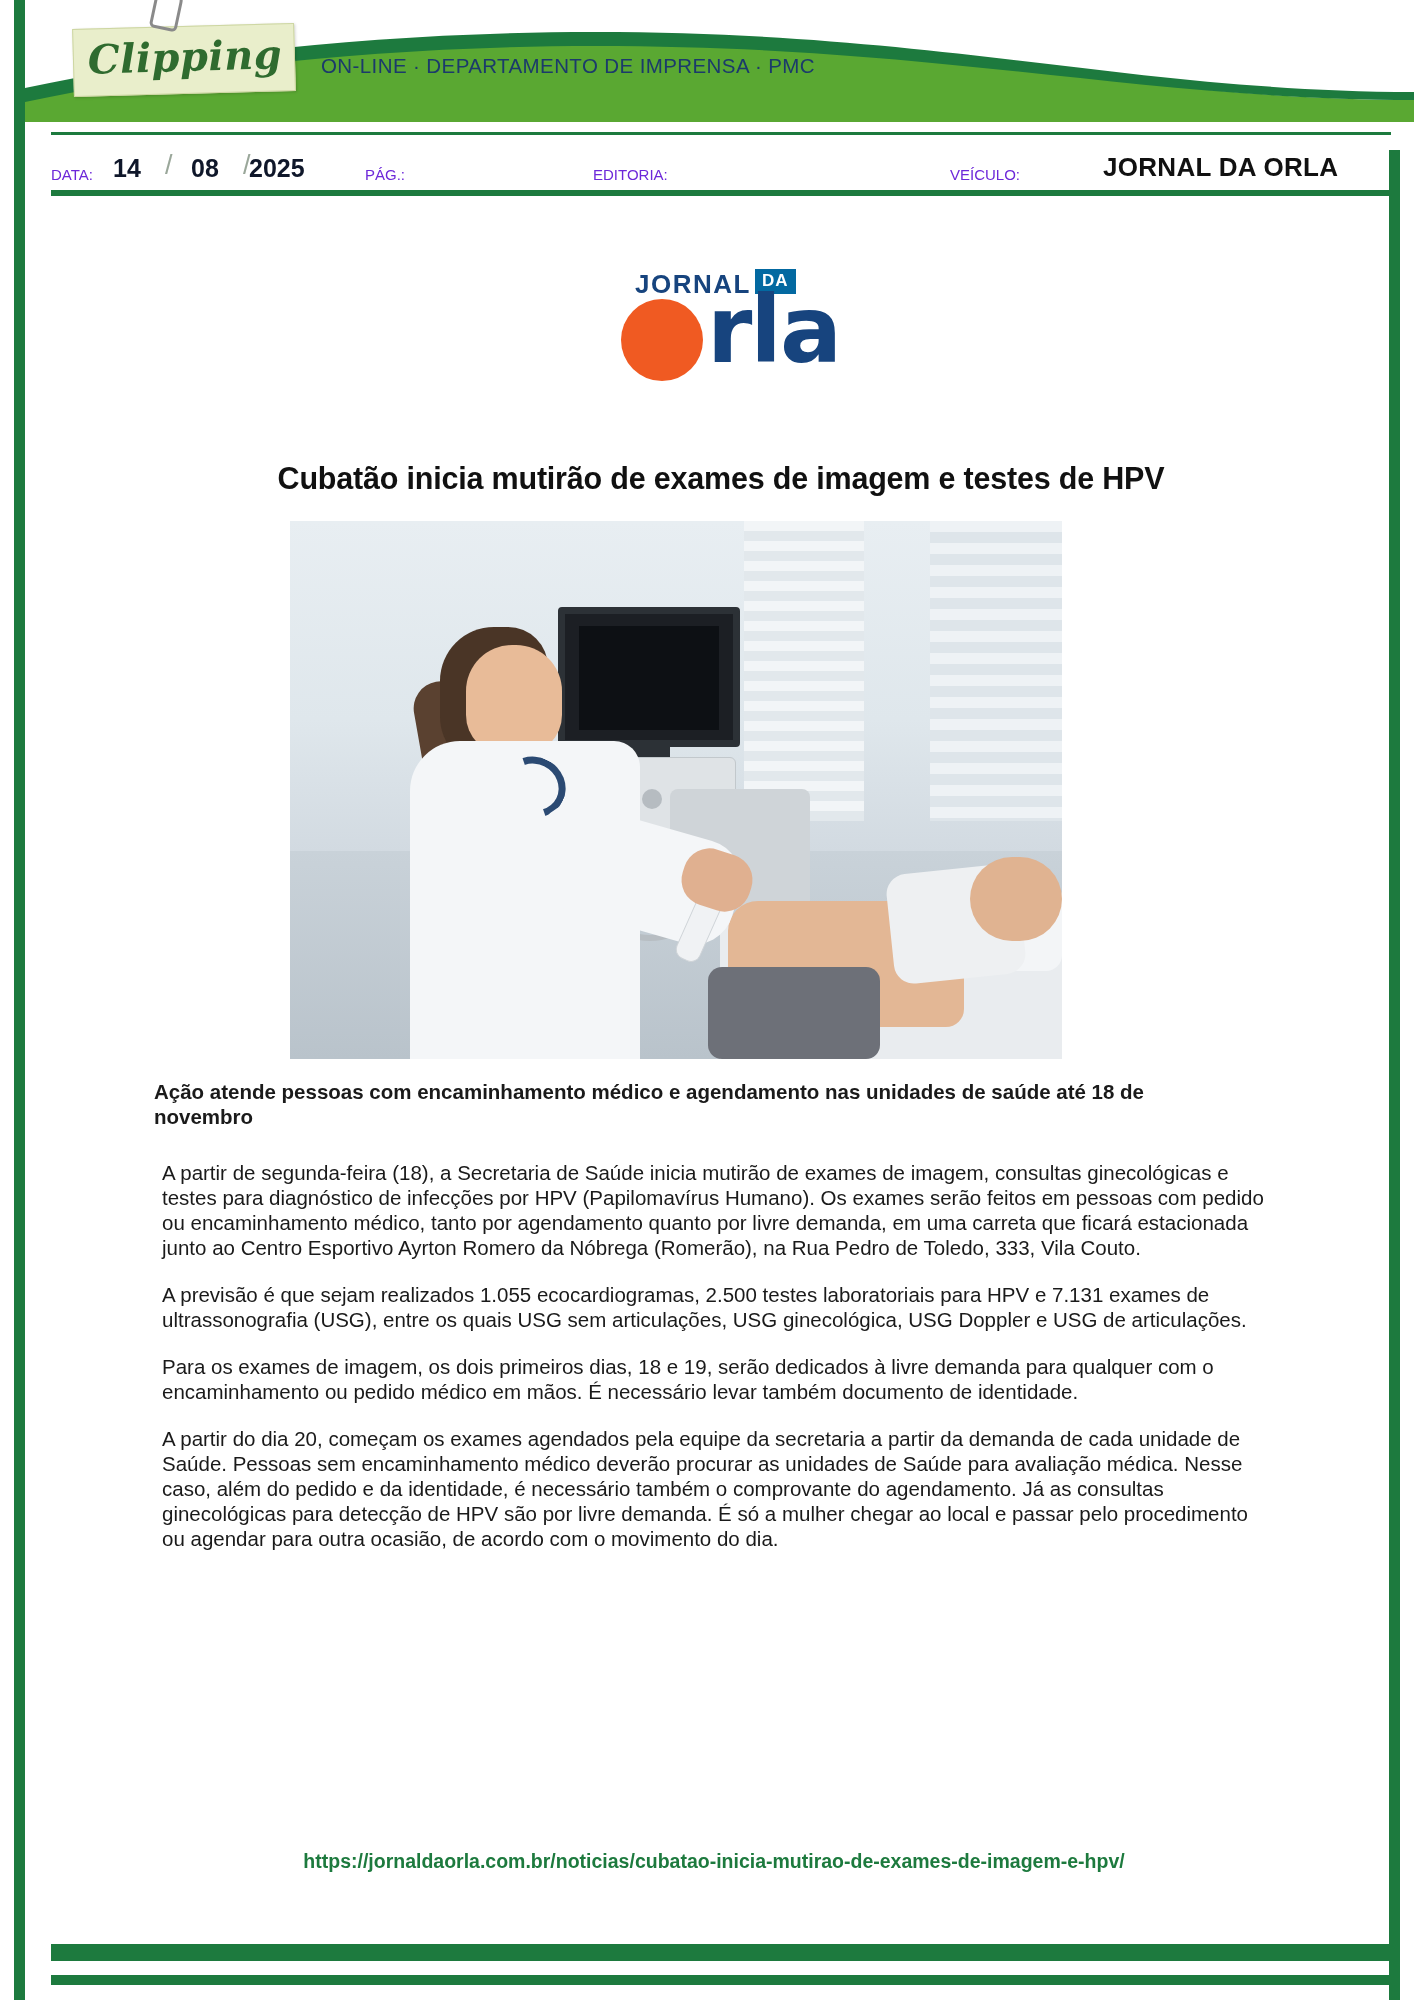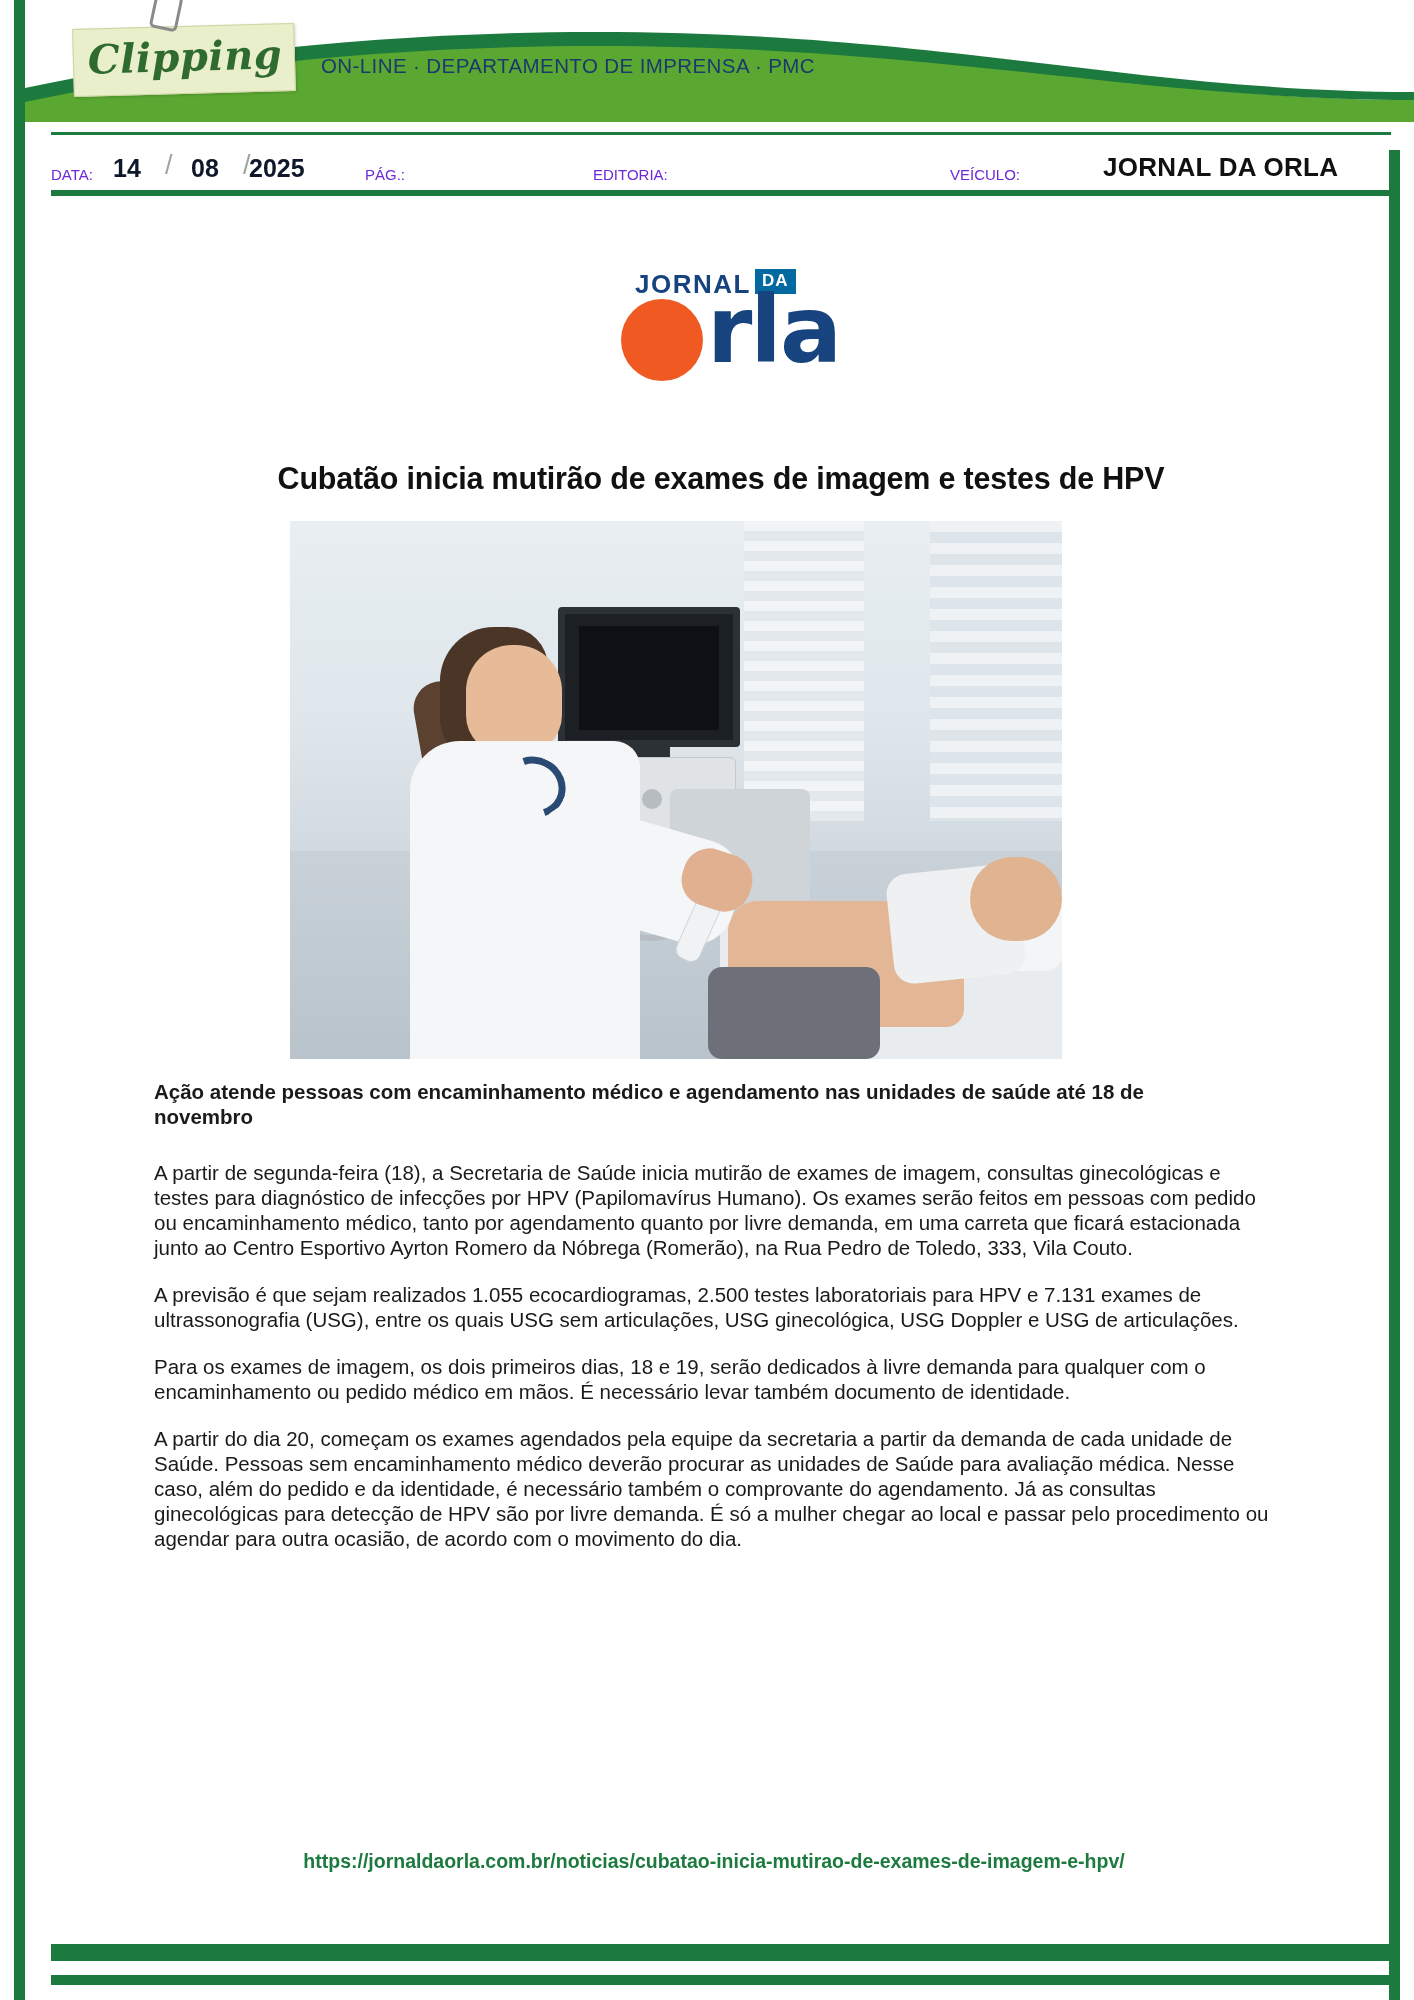--- a/index.html
+++ b/index.html
@@ -304,21 +304,21 @@
   }
   .body-col {
     position: absolute;
     left: 140px; top: 1160px;
     width: 1122px;
   }
   .para {
     font-size: 20.5px;
     line-height: 1.22;
     color: #1a1a1a;
-    margin: 0 0 22px 0;
+    margin: 0 0 22px 8px;
   }
 
   
   .url {
     position: absolute;
     left: 150px; top: 1848px;
     width: 1100px;
     text-align: center;
     font-size: 19.5px;
     font-weight: bold;

